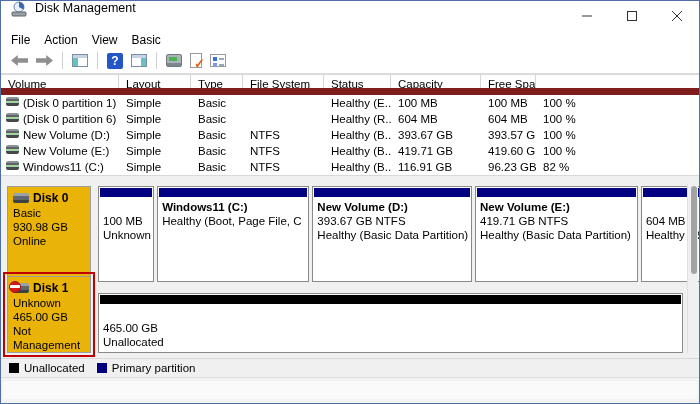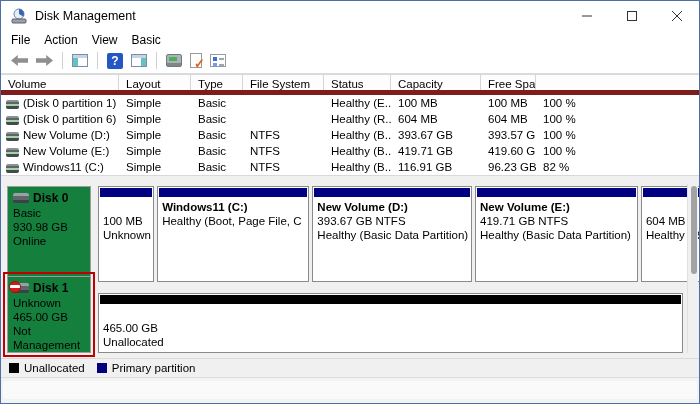--- a/index.html
+++ b/index.html
@@ -1,20 +1,20 @@
 <!DOCTYPE html>
 <html><head>
 <meta charset="utf-8">
 <style>
   * { margin:0; padding:0; box-sizing:border-box; }
   html,body { width:700px; height:404px; background:#fff; font-family:"Liberation Sans", sans-serif; overflow:hidden; }
   .window { position:relative; width:700px; height:404px; border:1px solid #4d6fa5; background:#fff; display:flex; flex-direction:column; overflow:hidden; }
 
   
-  .titlebar { height:30px; display:flex; align-items:center; padding-left:10px; background:#fff; flex:0 0 auto; }
+  .titlebar { height:30px; display:flex; align-items:flex-start; padding-left:10px; background:#fff; flex:0 0 auto; }
   .app-icon { width:16px; height:16px; display:inline-block; }
   .title-text { font-size:12.5px; color:#000; margin-left:8px; }
   .caption-buttons { margin-left:auto; display:flex; height:30px; }
   .capbtn { width:45px; height:30px; display:flex; align-items:center; justify-content:center; }
 
   
   .menubar { height:17px; display:flex; align-items:center; padding-left:3px; background:#fff; flex:0 0 auto; }
   .menu-item { font-size:12px; padding:0 7px; color:#000; }
 
   
@@ -28,37 +28,37 @@
   .help { width:16px; height:16px; background:#2456c6; color:#fff; font-weight:700; font-size:12px; line-height:16px; text-align:center; border-radius:2px; }
   .rescan-disks { width:16px; height:13px; position:relative; background:linear-gradient(180deg,#aab2ba 0 8px,#7f868d 8px); border:1px solid #70777e; border-radius:2px; }
   .rescan-disks::after { content:''; position:absolute; left:2px; top:2px; width:8px; height:4px; background:#4db052; }
   .check-disk { width:12px; height:15px; background:#fff; border:1px solid #9a9a9a; position:relative; }
   .check-disk::after { content:'\2713'; position:absolute; right:-4px; bottom:-4px; color:#e2641b; font-weight:700; font-size:13px; }
   .properties-list { width:16px; height:13px; background:#fff; border:1px solid #9a9a9a; position:relative; }
   .properties-list::before { content:''; position:absolute; left:2px; top:2px; width:4px; height:4px; background:#3a6fd8; box-shadow:0 6px 0 #7a9be0; }
   .properties-list::after { content:''; position:absolute; left:8px; top:3px; width:5px; height:2px; background:#9aa7b8; box-shadow:0 6px 0 #9aa7b8; }
 
   
-  .vheader { height:21px; display:flex; align-items:stretch; background:#fdfdfd; border-top:1px solid #d9d9d9; border-bottom:5px solid #7f1d1d; font-size:11.5px; flex:0 0 auto; }
+  .vheader { height:21px; display:flex; align-items:stretch; background:#fdfdfd; border-top:1px solid #d9d9d9; border-bottom:7px solid #7f1d1d; font-size:11.5px; flex:0 0 auto; }
   .hcell { padding-left:7px; border-right:1px solid #d6d6d6; line-height:19px; white-space:nowrap; overflow:hidden; }
   .c0{width:118px}.c1{width:72px}.c2{width:52px}.c3{width:81px}.c4{width:67px}.c5{width:90px}.c6{width:55px}.c7{width:78px}.cfill{flex:1;border-right:none}
   .vbody { height:80px; background:#fff; flex:0 0 auto; }
   .vrow { height:16px; display:flex; align-items:center; font-size:11.5px; white-space:nowrap; }
   .vcell { padding-left:7px; overflow:hidden; white-space:nowrap; }
-  .vcell.c0 { display:flex; align-items:flex-end; gap:4px; padding-left:5px; }
+  .vcell.c0 { display:flex; align-items:flex-start; gap:4px; padding-left:5px; }
   .vol-icon { flex:0 0 auto; width:13px; height:9px; border-radius:2px; background:linear-gradient(180deg,#8d9196 0 2px,#5f6368 2px 4px,#9fd89f 4px 6px,#45484c 6px); }
 
   .splitter { height:4px; background:#f0f0f0; border-top:1px solid #d9d9d9; flex:0 0 auto; }
 
   
   .disk-area { flex:1 1 auto; background:#f0f0f0; position:relative; padding:7px 16px 0 6px; overflow:hidden; }
   .disk-band { display:flex; margin-bottom:7px; }
   .disk-band.disk-0 { height:96px; }
   .disk-band.disk-1 { height:64px;align-items:flex-end; }
-  .disk-label { width:84px; flex:0 0 84px; background:#15803d; border:1px solid #9c9c9c; padding:4px 4px 0 5px; font-size:11.5px; line-height:14px; }
+  .disk-label { width:84px; flex:0 0 84px; background:#eab308; border:1px solid #9c9c9c; padding:4px 4px 0 5px; font-size:11.5px; line-height:14px; }
   .disk-band.highlighted .disk-label { outline:2px solid #c00000; outline-offset:2px; }
   .disk-name-row { display:flex; align-items:center; gap:4px; font-weight:700; font-size:12px; margin-bottom:1px; }
   .drive-icon { width:16px; height:10px; flex:0 0 auto; border-radius:2px; background:linear-gradient(180deg,#9aa0a6 0 3px,#60666c 3px 7px,#3c4146 7px); position:relative; }
   .drive-icon.error::after { content:''; position:absolute; left:-4px; top:-2px; width:10px; height:10px; border-radius:50%; background:linear-gradient(180deg,#d41a1a 0 3px,#ffffff 3px 6px,#d41a1a 6px); border:1px solid #a50d0d; }
   .parts { flex:1 1 auto; margin-left:7px; display:flex; gap:3px; }
   .part { background:#fff; border:1px solid #8a8a8a; display:flex; flex-direction:column; overflow:hidden; }
   .part-bar { height:9px; margin:1px 1px 0 1px; flex:0 0 auto; }
   .part.primary .part-bar { background:#000080; }
   .part.unallocated .part-bar { background:#000000; }
   .part-body { padding:3px 4px; font-size:11.5px; line-height:14px; white-space:nowrap; overflow:hidden; }

